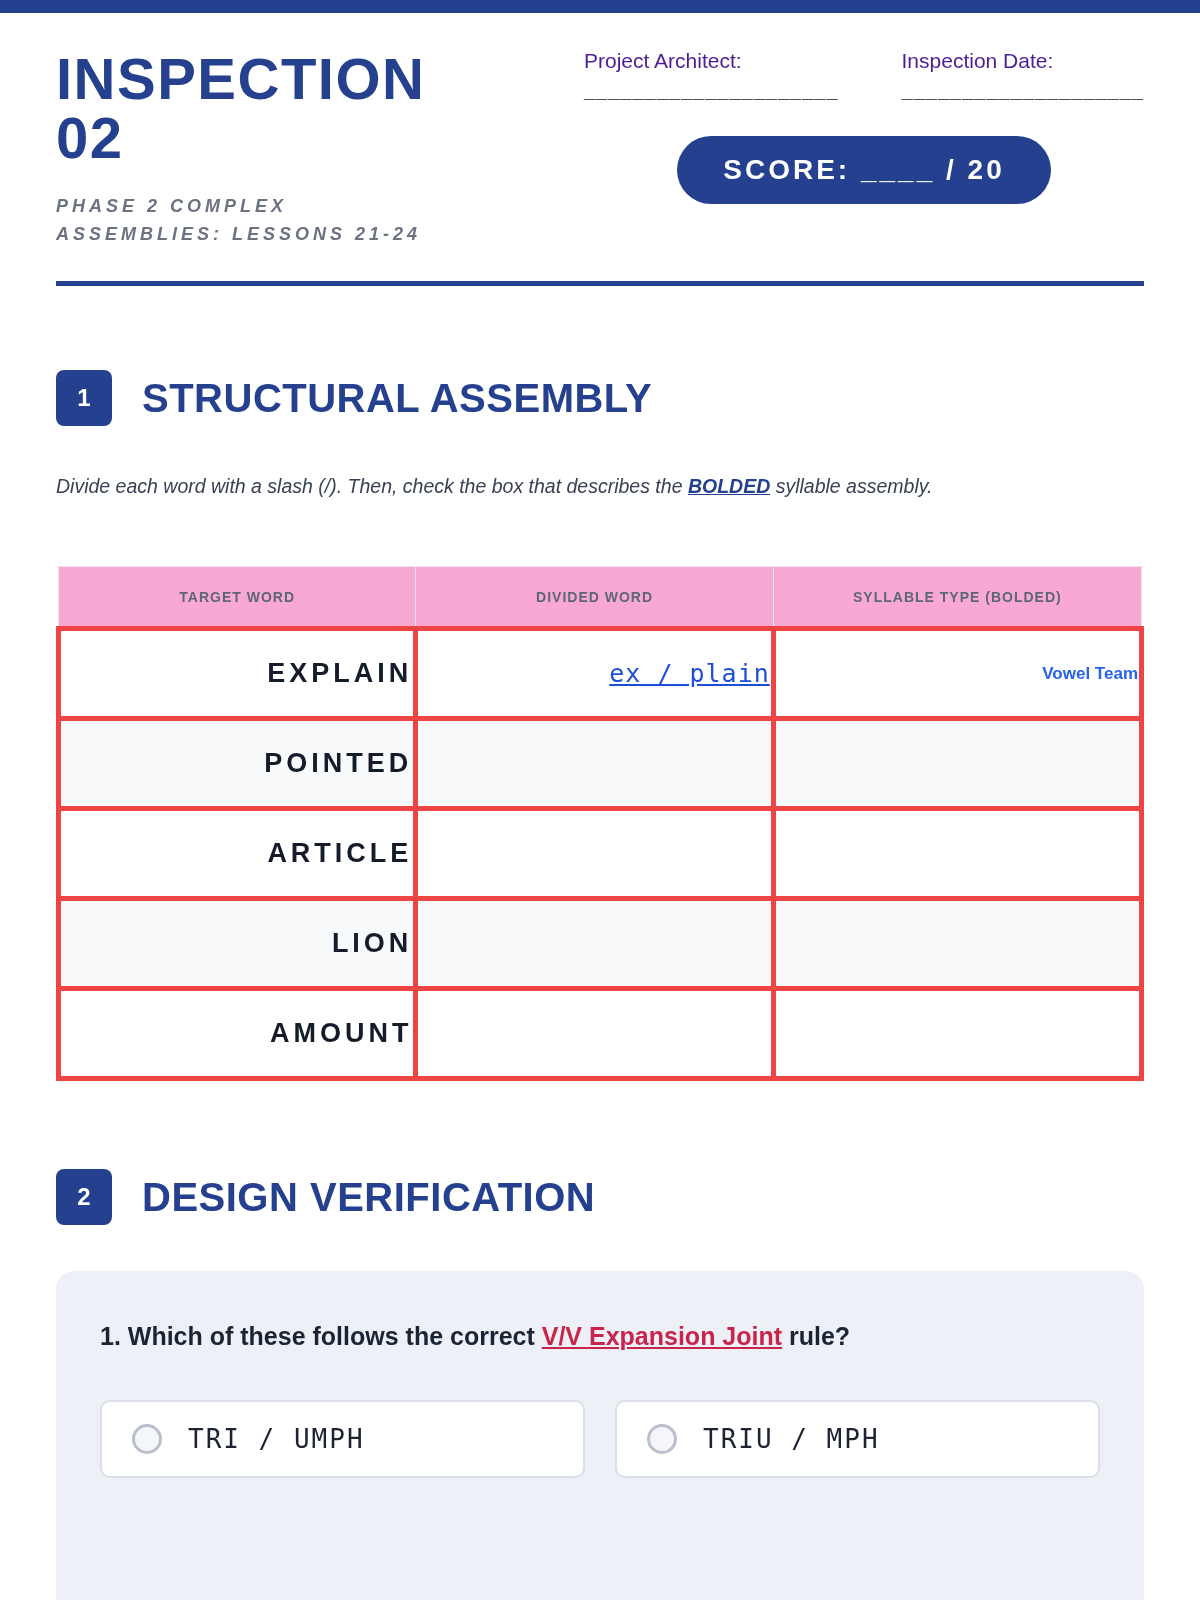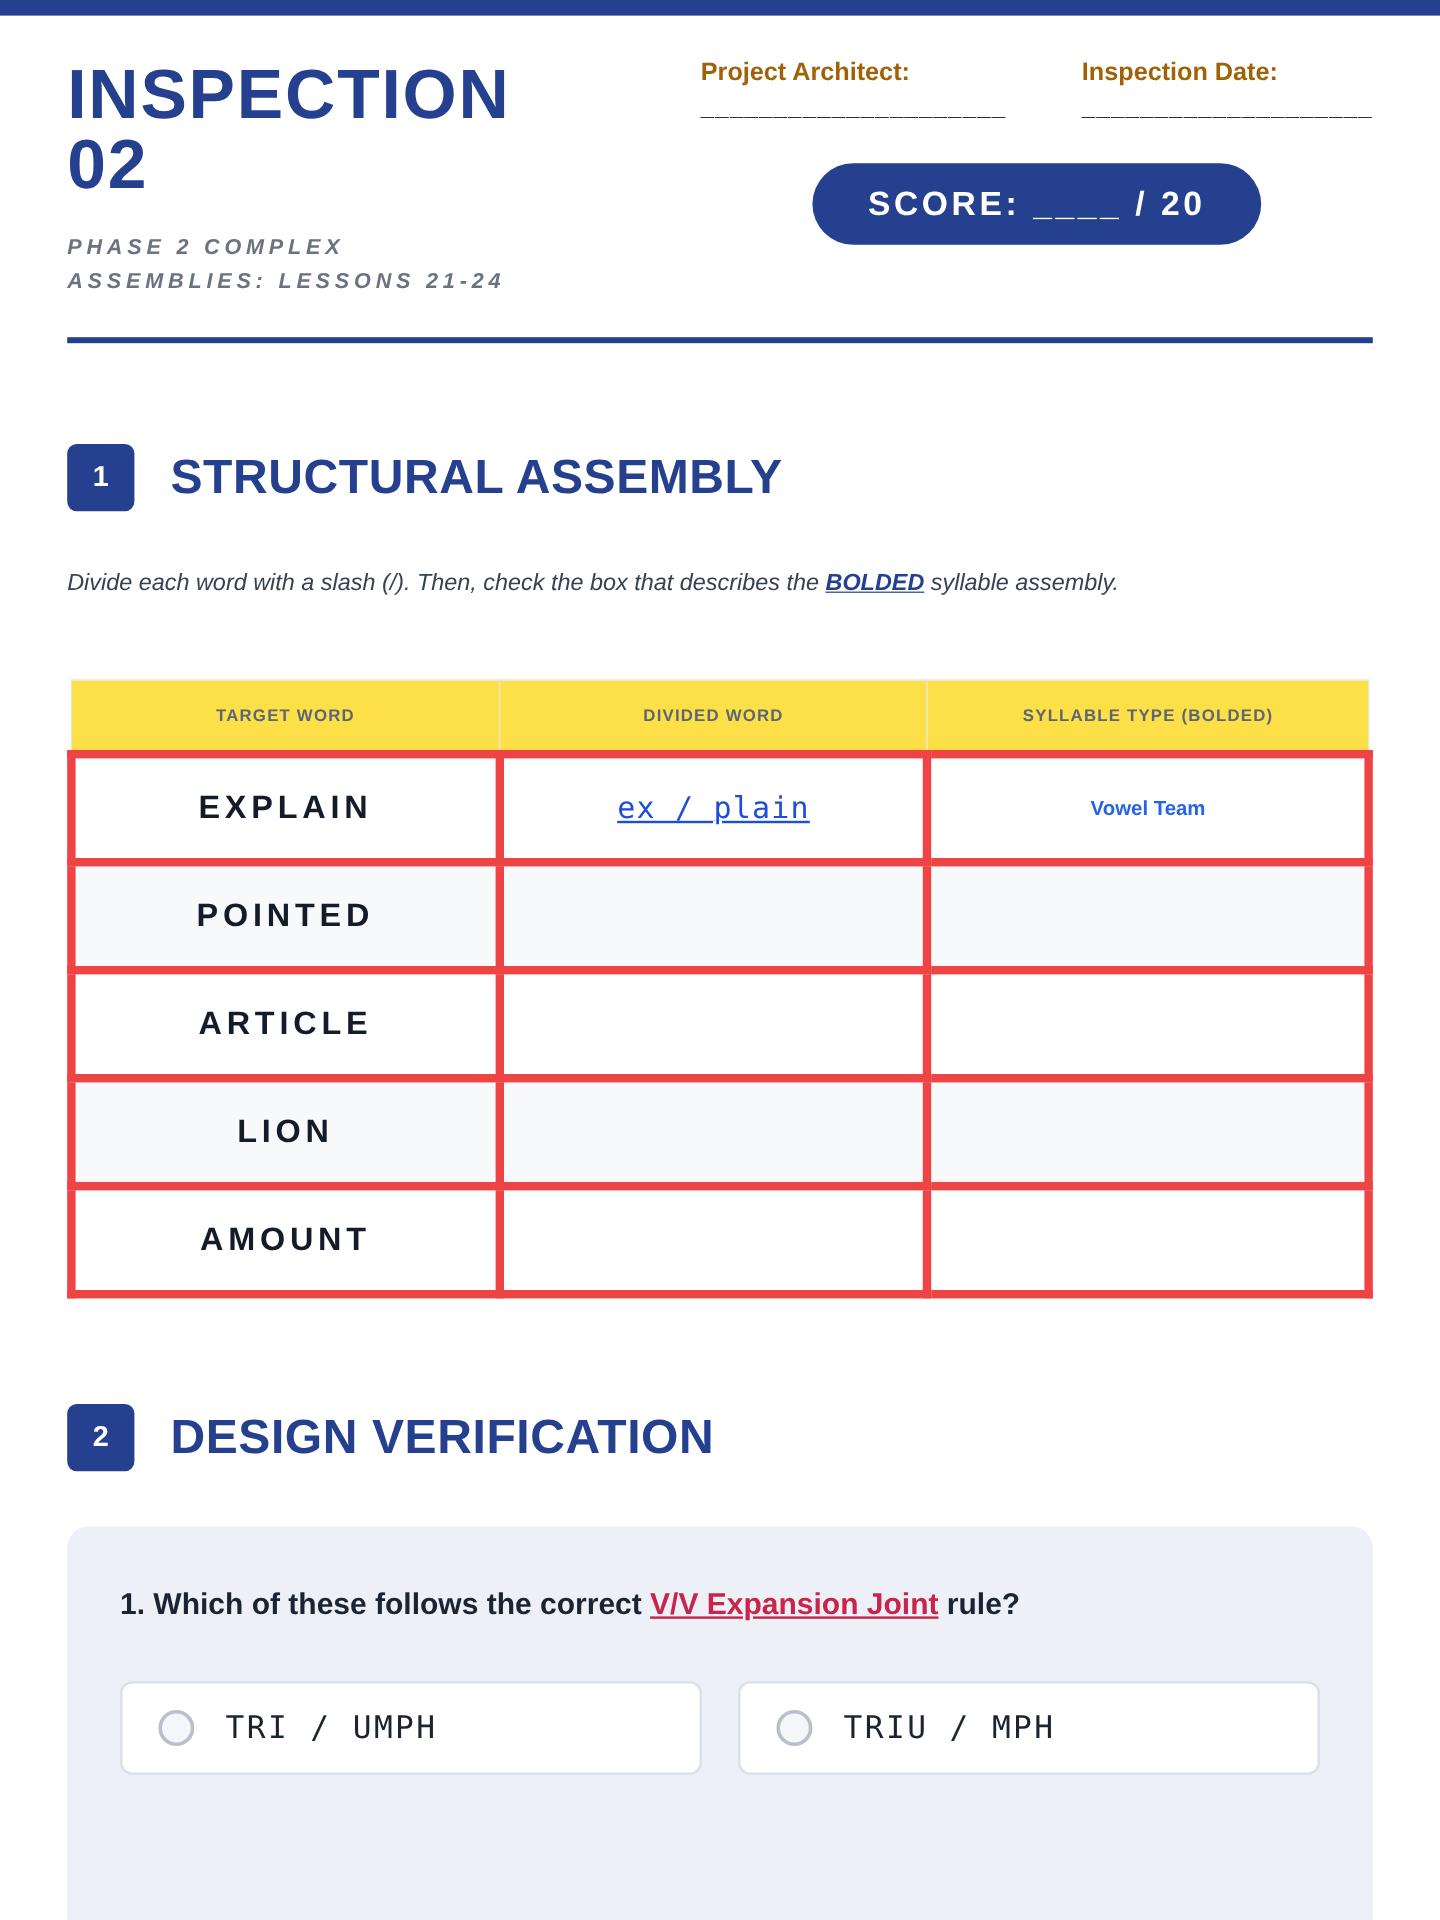--- a/index.html
+++ b/index.html
@@ -25,21 +25,21 @@
   .title-block h1{
     margin:0;font-size:58px;font-weight:900;color:var(--navy);
     line-height:1.02;letter-spacing:1.5px;
   }
   .subtitle{
     margin-top:26px;font-size:18px;font-style:italic;font-weight:700;
     letter-spacing:4px;color:var(--gray-sub);line-height:1.55;
   }
   .fields{width:560px;}
   .fields-row{display:flex;justify-content:space-between;}
-  .field-label{font-size:21px;font-weight:700;color:#a16207;}
+  .field-label{font-size:21px;font-weight:400;color:#4c1d95;}
   .field-line{font-size:20px;font-weight:700;color:#111827;letter-spacing:1px;margin-top:6px;white-space:nowrap;}
   .score-row{display:flex;justify-content:center;margin-top:34px;}
   .score-pill{
     background:var(--navy);color:#ffffff;border-radius:44px;
     padding:18px 46px;font-size:28px;font-weight:800;letter-spacing:3px;
     white-space:nowrap;
   }
   .divider{height:5px;background:var(--navy);margin-top:32px;}
 
   
@@ -54,26 +54,26 @@
 
   .instructions{
     margin-top:44px;font-size:19.5px;font-style:italic;color:#374151;
     line-height:1.65;max-width:1010px;
   }
   .bold-term{font-weight:800;color:var(--navy);text-decoration:underline;}
 
   
   table.assembly{width:100%;border-collapse:collapse;margin-top:64px;}
   table.assembly th{
-    background:#fde047;border:1px solid var(--border);height:62px;
+    background:#f9a8d4;border:1px solid var(--border);height:62px;
     font-size:14px;letter-spacing:1px;color:#5d6675;font-weight:700;
     text-transform:uppercase;
   }
   table.assembly td{
-    border:7px solid #ef4444;height:90px;text-align:center;vertical-align:middle;
+    border:5px solid #ef4444;height:90px;text-align:right;vertical-align:middle;
   }
   table.assembly col.c1{width:33%;}
   table.assembly col.c2{width:33%;}
   table.assembly col.c3{width:34%;}
   tbody tr:nth-child(even) td{background:#f8f9fb;}
   .target-cell{font-size:27px;font-weight:800;letter-spacing:4px;color:var(--ink);}
   .divided-cell{font-family:"DejaVu Sans Mono", monospace;font-size:25px;color:#1d4ed8;letter-spacing:1px;text-decoration:underline;}
   .syllable-cell{font-size:17px;font-weight:700;color:var(--accent-blue);}
 
   

